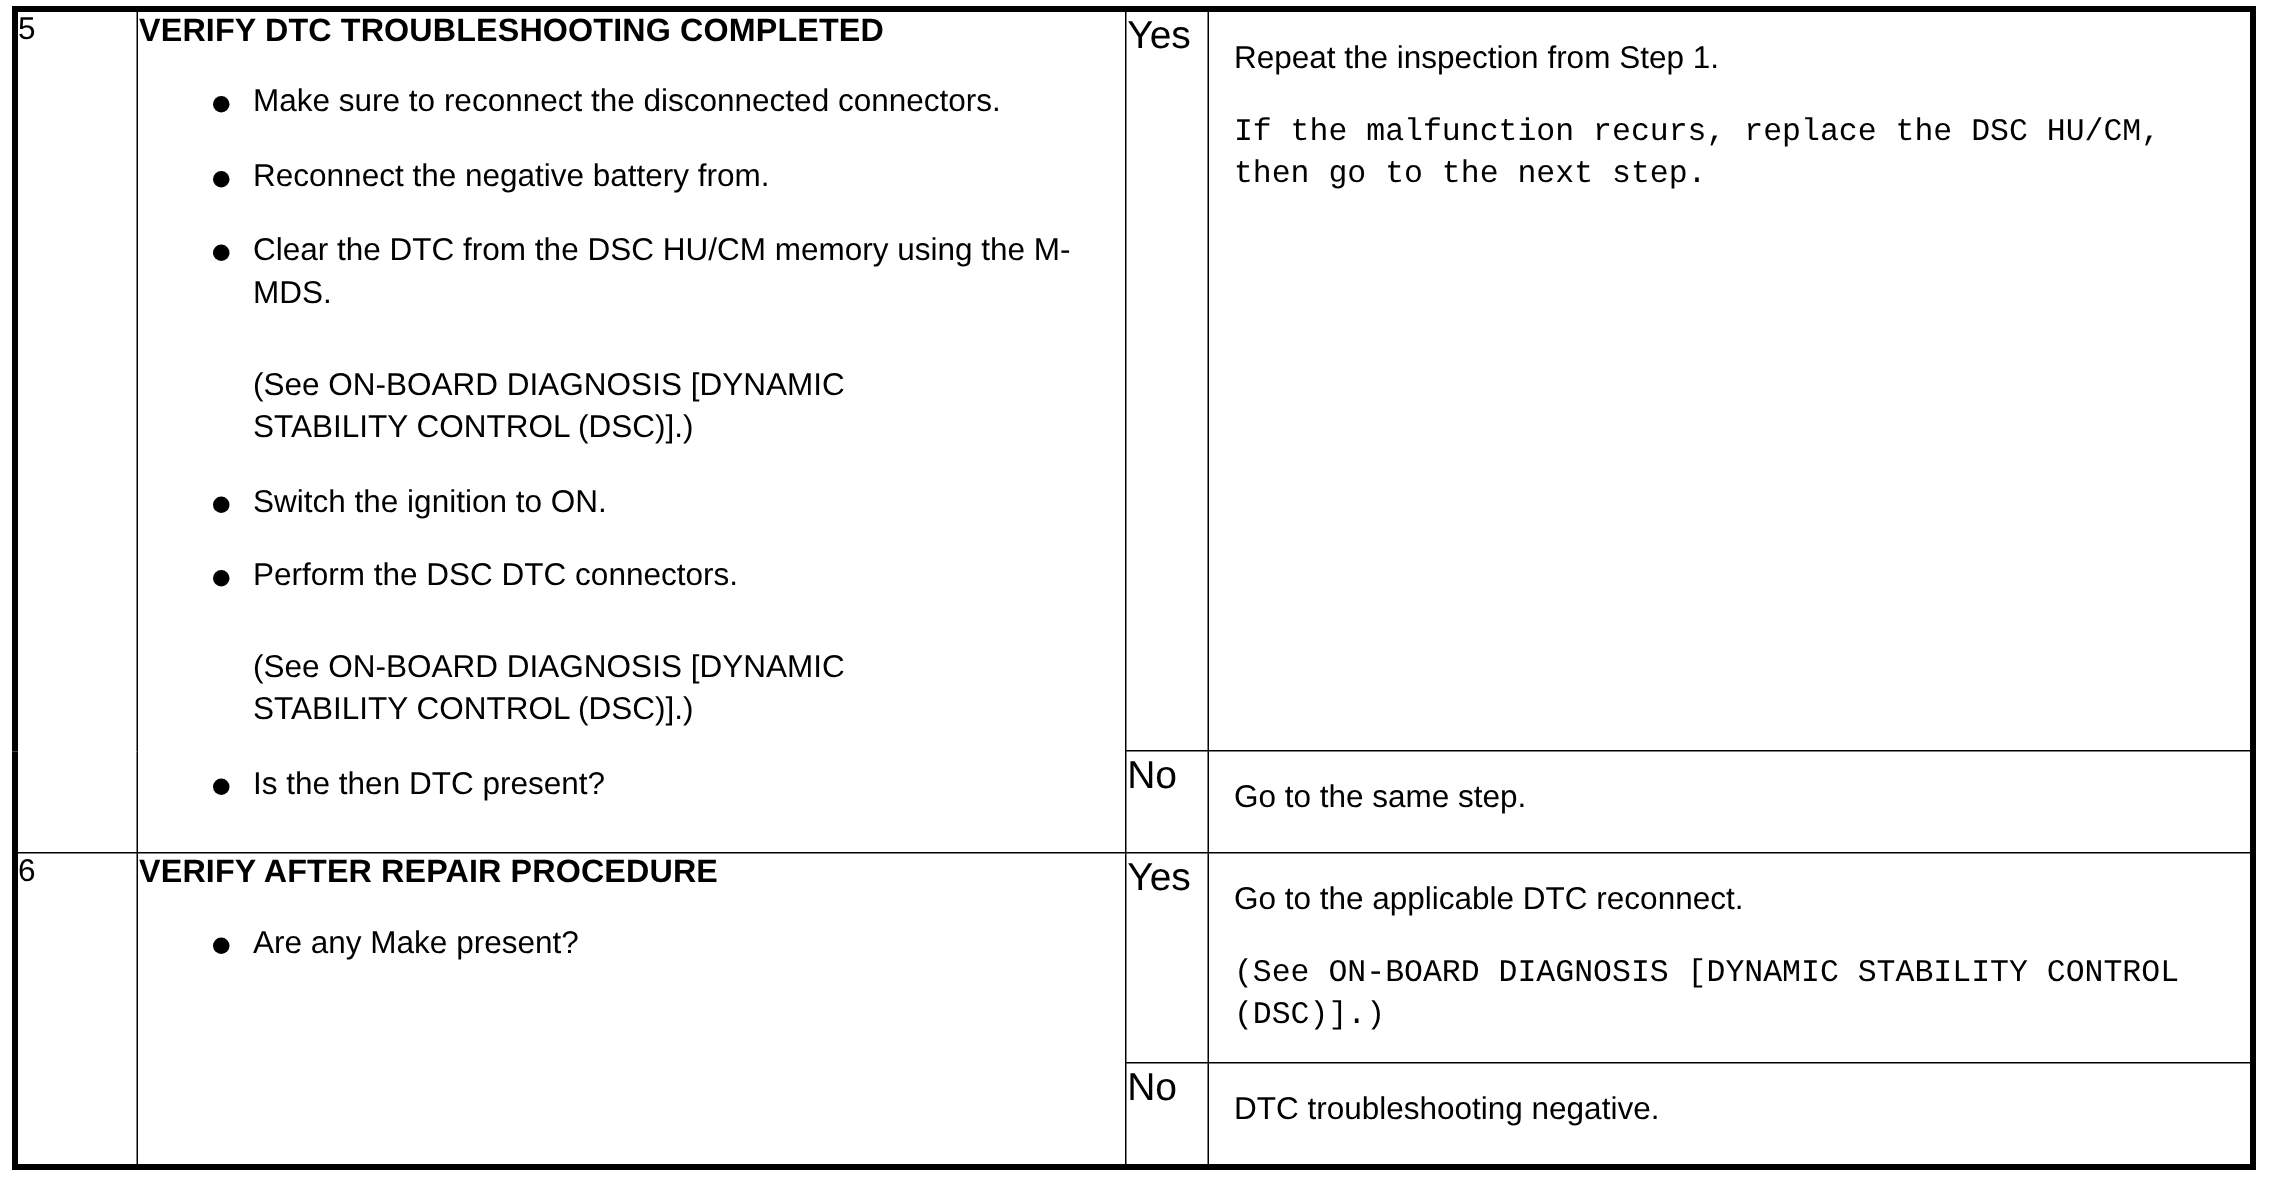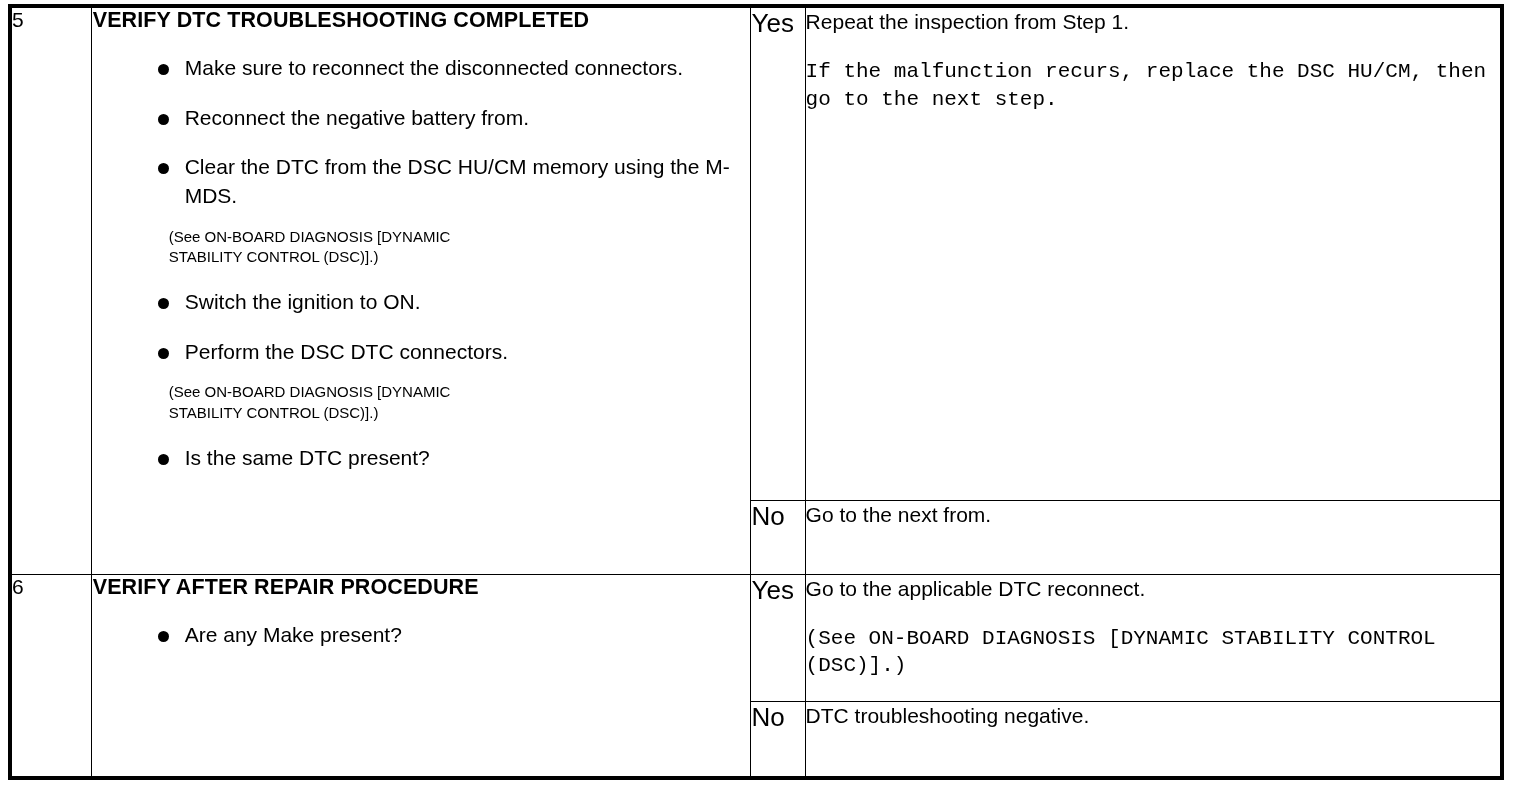--- a/index.html
+++ b/index.html
@@ -72,21 +72,21 @@
   .heading {
     font-size: 21.5px;
     font-weight: bold;
     letter-spacing: 0.1px;
     line-height: 1.18;
     margin: 0 0 0 1px;
   }
 
   ul.bullets {
     list-style: none;
-    margin: 16px;
+    margin: 0;
     padding: 0;
   }
 
   ul.bullets > li {
     position: relative;
     font-size: 21px;
     line-height: 1.36;
     margin-top: 21px;
     padding-left: 77px;
   }
@@ -99,28 +99,28 @@
     position: absolute;
     left: 50px;
     top: 10px;
     width: 11px;
     height: 11px;
     border-radius: 50%;
     background: #000000;
   }
 
   .note {
-    font-size: 15px;
+    font-size: 21px;
     line-height: 1.36;
-    margin-top: 6px;
+    margin-top: 32px;
     padding-left: 77px;
   }
 
   .action-para {
-    margin: 0;
+    margin: 17px;
   }
   .action-para + .action-para {
     margin-top: 23px;
     font-family: Liberation Mono, monospace;
   }
 
   .nowrap-line { display: block; }
 </style>
 </head>
 <body>
@@ -173,37 +173,37 @@
           </ul>
 
           <div class="note">
             <span class="nowrap-line">(See ON-BOARD DIAGNOSIS [DYNAMIC</span>
             <span class="nowrap-line">STABILITY CONTROL (DSC)].)</span>
           </div>
 
           <ul class="bullets">
             <li>
               <span class="bullet-dot"></span>
-              <span>Is the same DTC present?</span>
+              <span>Is the then DTC present?</span>
             </li>
           </ul>
         </td>
 
         <td class="cell-yesno" style="height:492px;">Yes</td>
 
         <td class="cell-action">
           <p class="action-para">Repeat the inspection from Step 1.</p>
           <p class="action-para">If the malfunction recurs, replace the DSC HU/CM, then go to the next step.</p>
         </td>
       </tr>
 
       <tr>
         <td class="cell-yesno">No</td>
         <td class="cell-action">
-          <p class="action-para">Go to the next from.</p>
+          <p class="action-para">Go to the same step.</p>
         </td>
       </tr>
 
       <tr>
         <td class="cell-step" rowspan="2">6</td>
 
         <td class="cell-body" rowspan="2">
           <div class="heading">VERIFY AFTER REPAIR PROCEDURE</div>
 
           <ul class="bullets">

